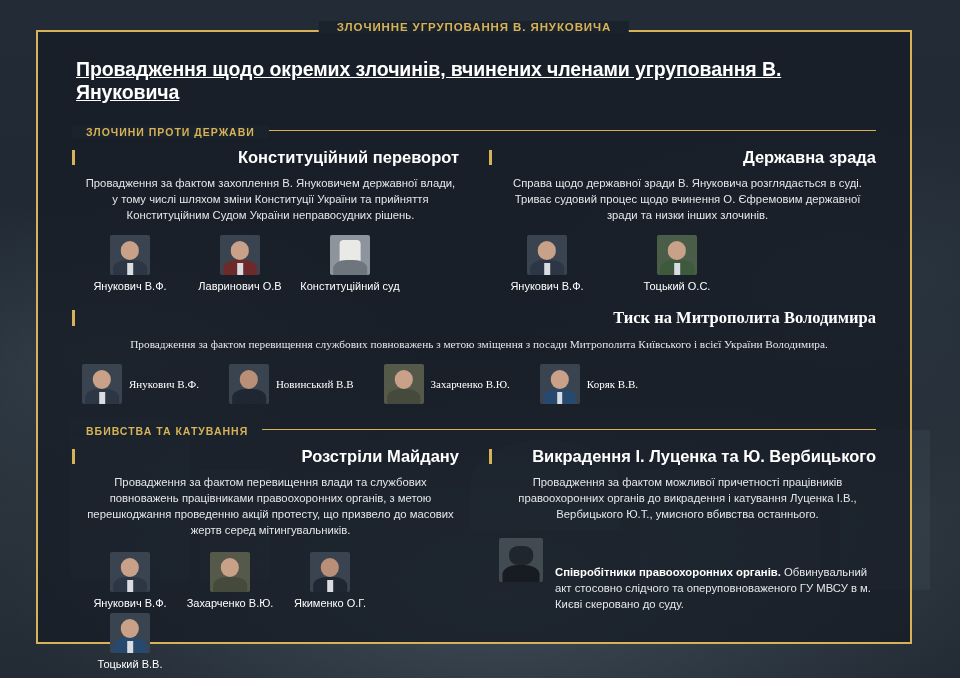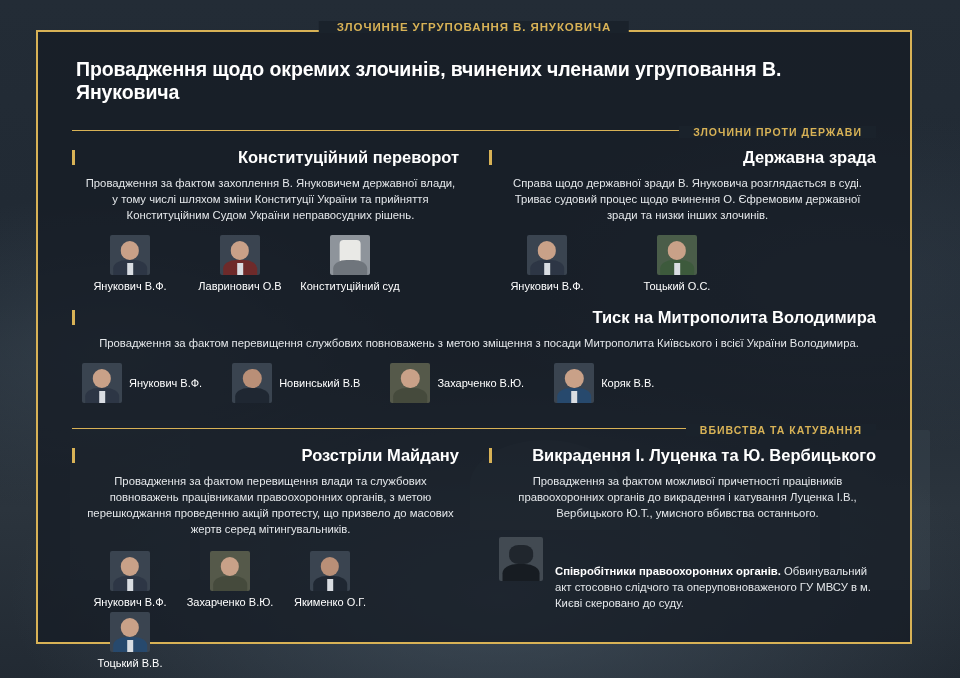--- a/index.html
+++ b/index.html
@@ -68,28 +68,29 @@
     white-space: nowrap;
   }
   .main-title {
     margin: 0;
     padding: 26px 4px 0 4px;
     font-size: 19.5px;
     font-weight: bold;
     color: #ffffff;
     letter-spacing: -0.1px;
     line-height: 1.2;
+    text-decoration: underline;
   }
 
   
   .section-label {
     position: relative;
     margin: 17px 0 4px 0;
     height: 16px;
-    text-align: right;
+    text-align: left;
   }
   .section-label .line {
     position: absolute;
     top: 8px;
     left: 0;
     right: 0;
     height: 1px;
     background: #d8b256;
   }
   .section-label .txt {
@@ -217,21 +218,21 @@
   .photo.v-green .body { background: #3d5a3c; }
   .photo.v-dark .body { background: #1f2732; }
   .photo.v-dark .head { background: #b98f77; }
   .photo.v-mask { background: #424a52; }
   .photo.v-mask .head { background: #20262d; top: 18%; width: 54%; height: 44%; border-radius: 40%; }
   .photo.v-mask .body { background: #171c22; }
   .photo.v-blue .body { background: #27496d; }
   .photo.v-olive { background: #55594a; }
   .photo.v-olive .body { background: #454a3c; }
 
-  .wide-block { margin-top: 16px; }
+  .wide-block { margin-top: 16px; font-family: Liberation Serif, serif; }
 
   .note {
     display: flex;
     gap: 12px;
     margin-top: 16px;
     padding-left: 10px;
   }
   .note .note-text {
     font-size: 11.3px;
     line-height: 1.42;

